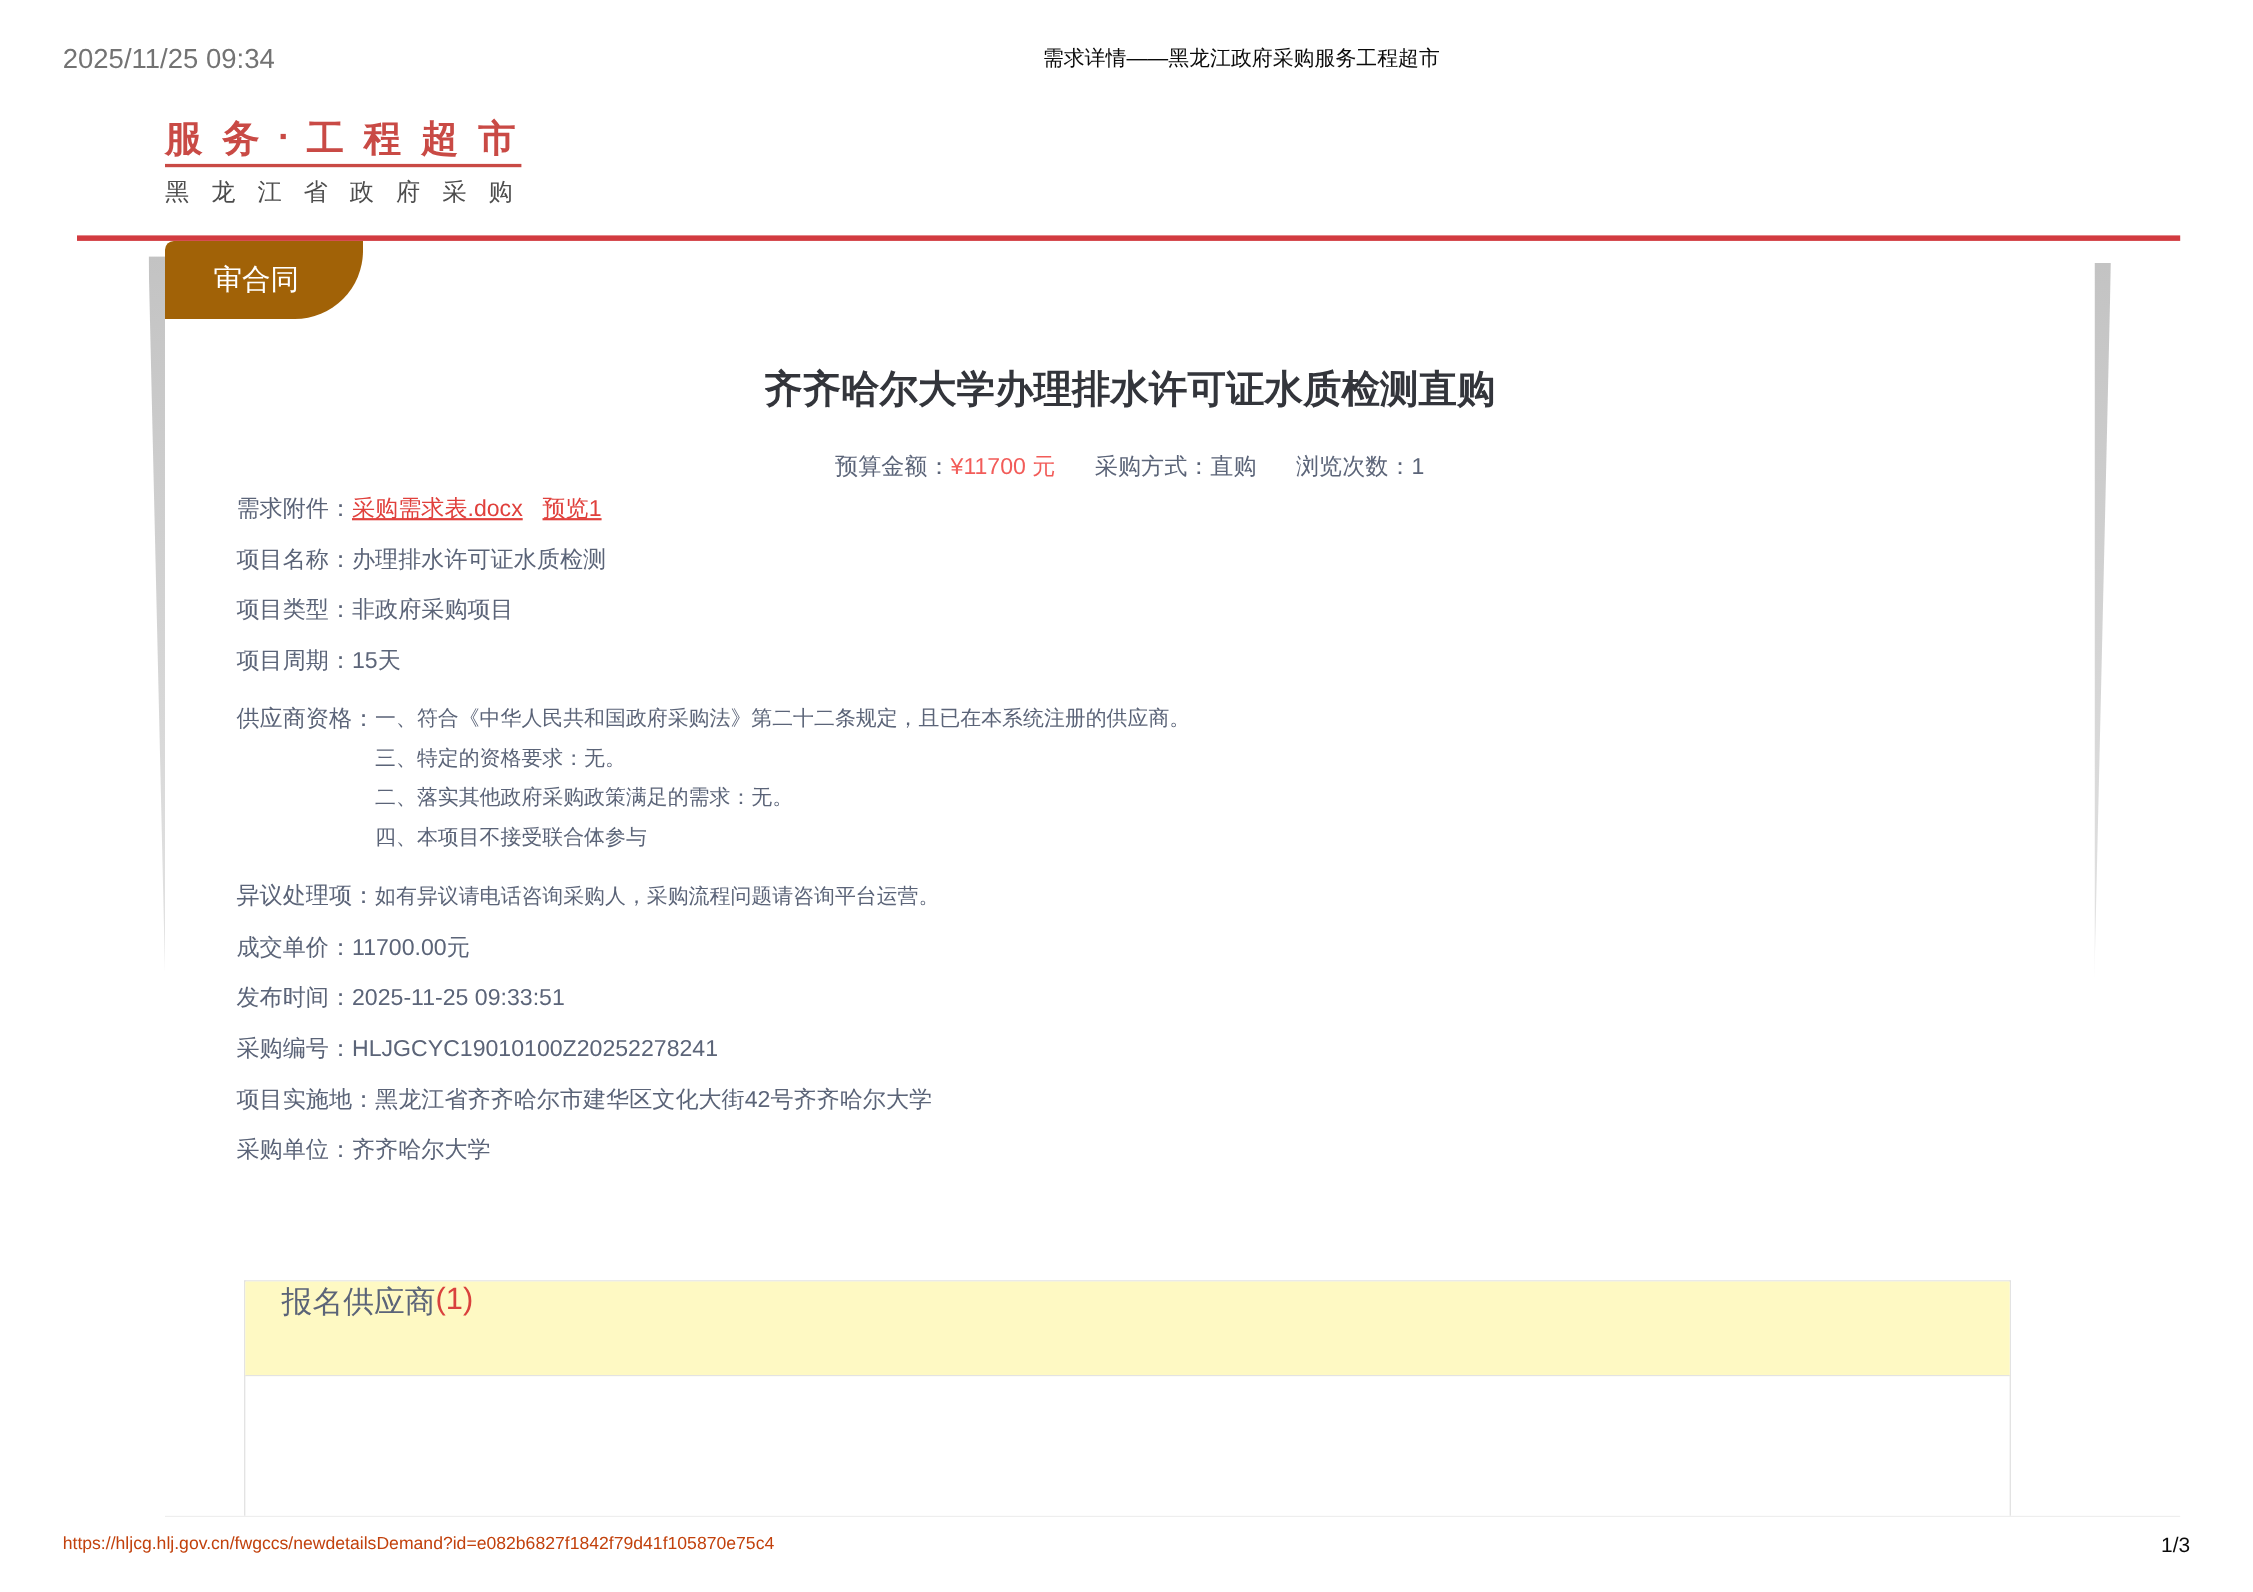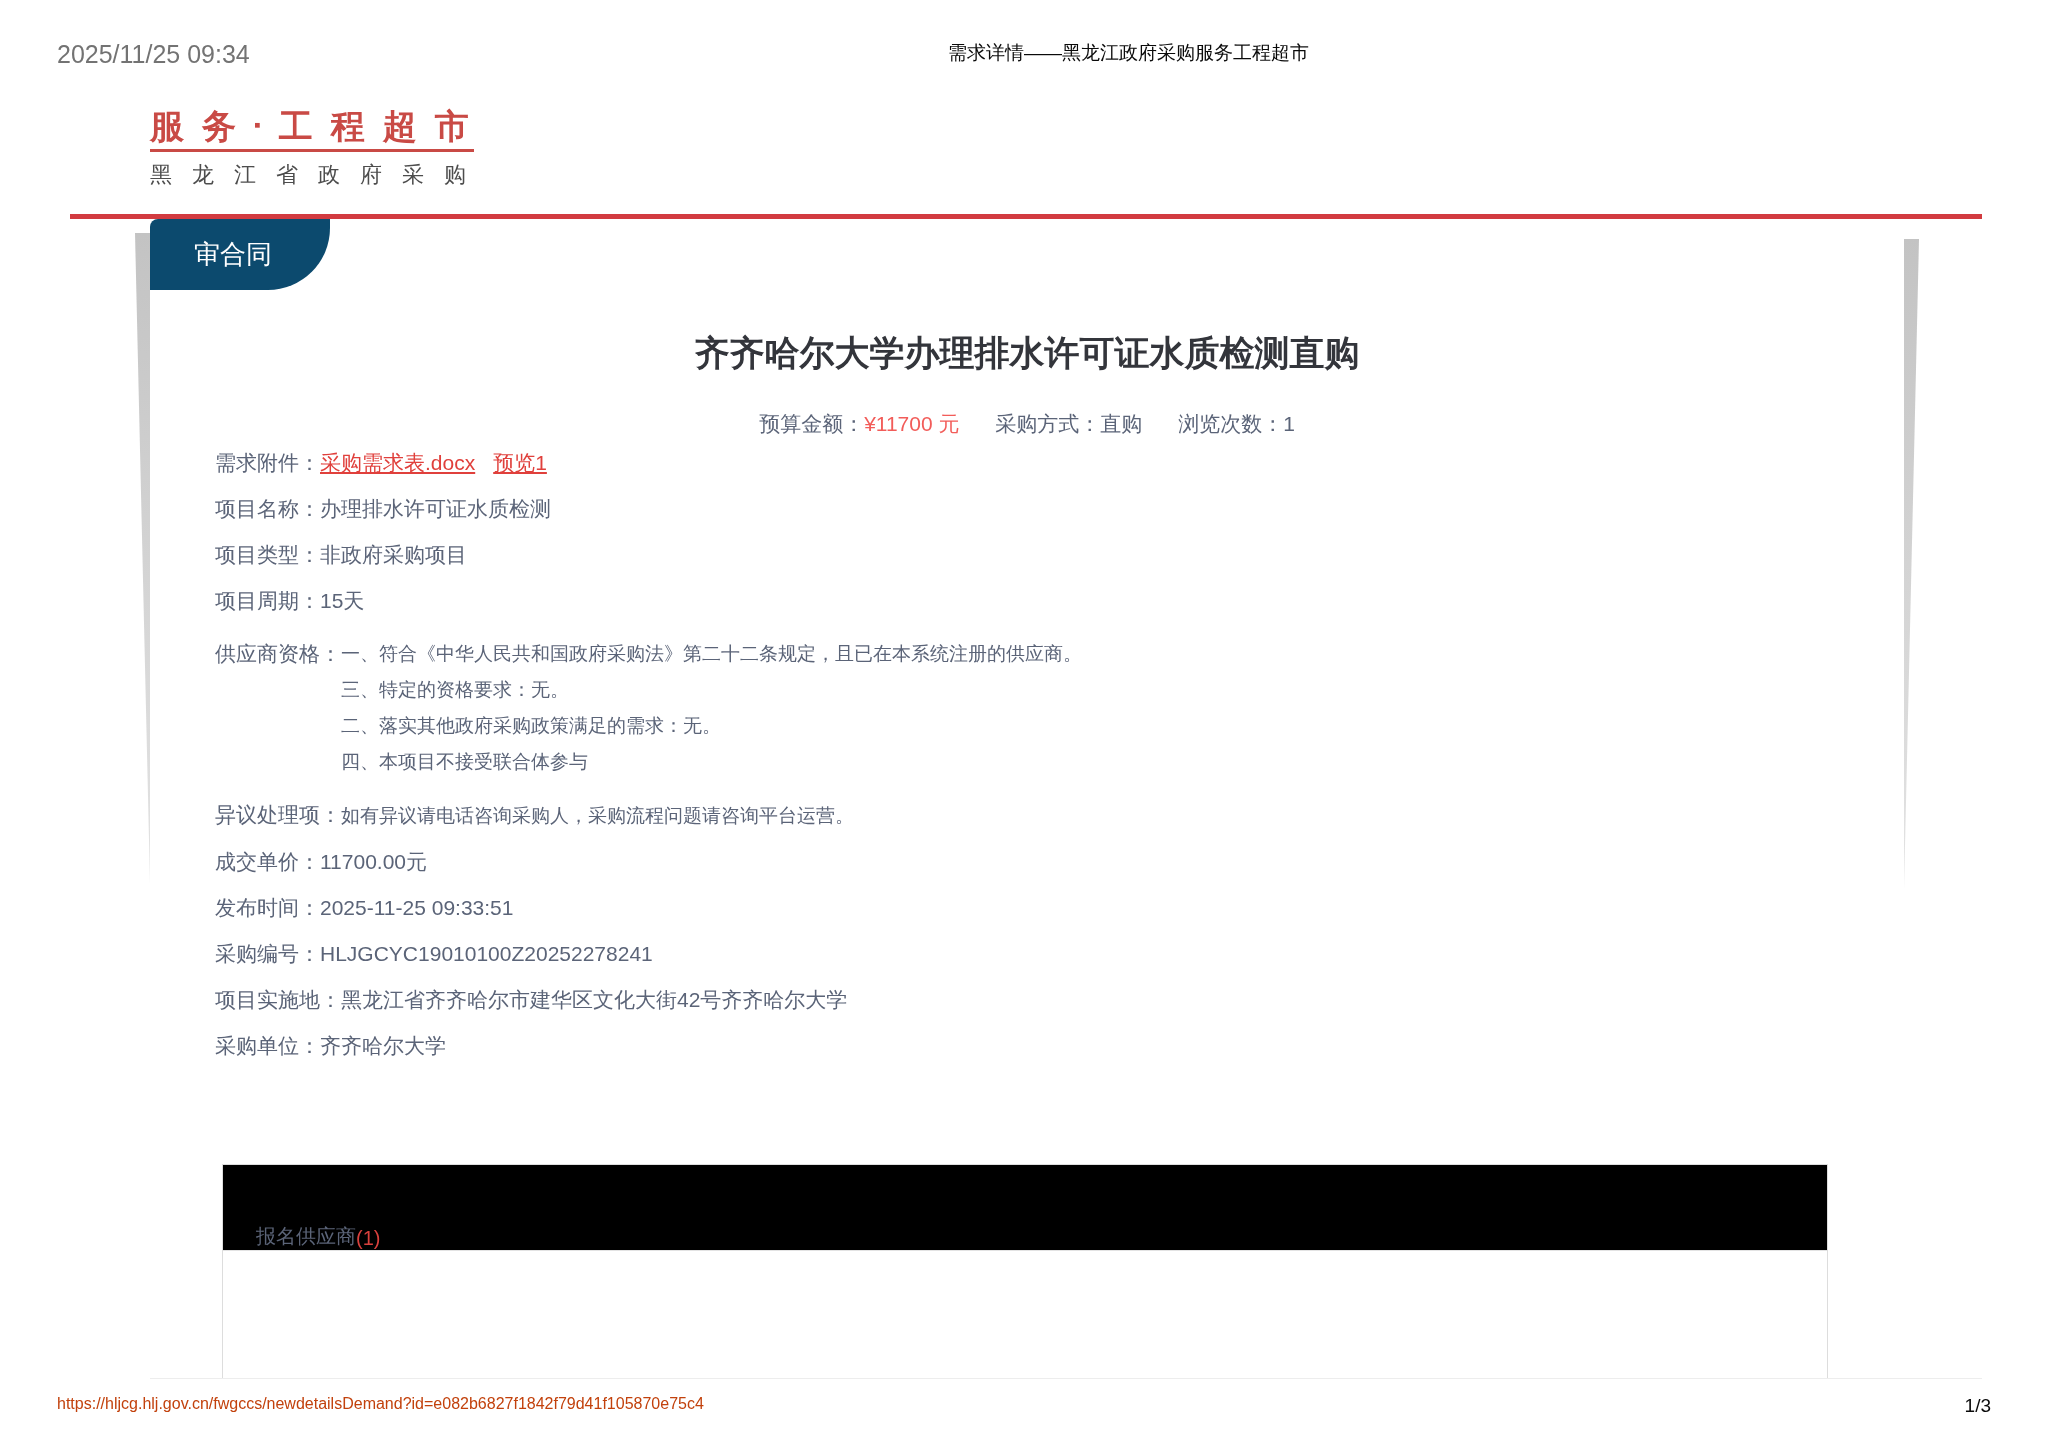--- a/index.html
+++ b/index.html
@@ -20,21 +20,21 @@
   .logo { position:absolute; left:150px; top:105px; width:324px; }
   .brand { color:#c94a45; font-size:34px; font-weight:bold; letter-spacing:18px; white-space:nowrap; line-height:40px; }
   .brand .dot { font-size:19px; vertical-align:7px; }
   .brand-underline { width:324px; height:0; border-bottom:3px solid #c94a45; margin-top:3px; }
   .logo-sub { margin-top:8px; font-size:22px; font-weight:500; color:#4d4d4d; letter-spacing:20px; white-space:nowrap; }
 
   
   .red-line { position:absolute; left:70px; top:214px; width:1912px; height:5px; background:#d23b40; }
   .status-tab {
     position:absolute; left:150px; top:219px; width:180px; height:71px;
-    background:#0c4a6e; border-radius:8px 0 62px 0;
+    background:#a16207; border-radius:8px 0 62px 0;
     color:#ffffff; font-size:26px; display:flex; align-items:center;
     padding-left:44px; box-sizing:border-box;
   }
   .strip { position:absolute; width:15px; height:650px; top:233px;
            background:linear-gradient(to bottom,#c3c3c3,#e3e3e3); }
   .strip-left  { left:135px;  clip-path:polygon(0 0,100% 0,100% 100%); }
   .strip-right { left:1904px; top:239px; clip-path:polygon(0 0,100% 0,0 100%); }
 
   
   .doc-title {
@@ -58,23 +58,23 @@
   .multi { font-size:19px; line-height:36px; }
   .link { color:#e0403c; text-decoration:underline; cursor:pointer; }
   .link-file { margin-right:18px; }
 
   
   .supplier-box {
     position:absolute; left:222px; top:1164px; width:1606px; height:214px;
     border:1px solid #dddddd; border-bottom:none; box-sizing:border-box; background:#ffffff;
   }
   .box-header {
-    height:86px; background:#000000; border-bottom:1px solid #e3e3e3;
-    display:flex; align-items:flex-end; padding-left:33px; box-sizing:border-box;
-    font-size:20px; color:#5b6478;
+    height:86px; background:#fef9c3; border-bottom:1px solid #e3e3e3;
+    display:flex; align-items:flex-start; padding-left:33px; box-sizing:border-box;
+    font-size:28px; color:#5b6478;
   }
   .count { color:#d9413d; }
   .page-edge { position:absolute; left:150px; top:1378px; width:1832px; height:1px; background:#ededed; }
 </style>
 </head>
 <body>
 
 <div class="print-date">2025/11/25 09:34</div>
 <div class="print-title">需求详情——黑龙江政府采购服务工程超市</div>
 

